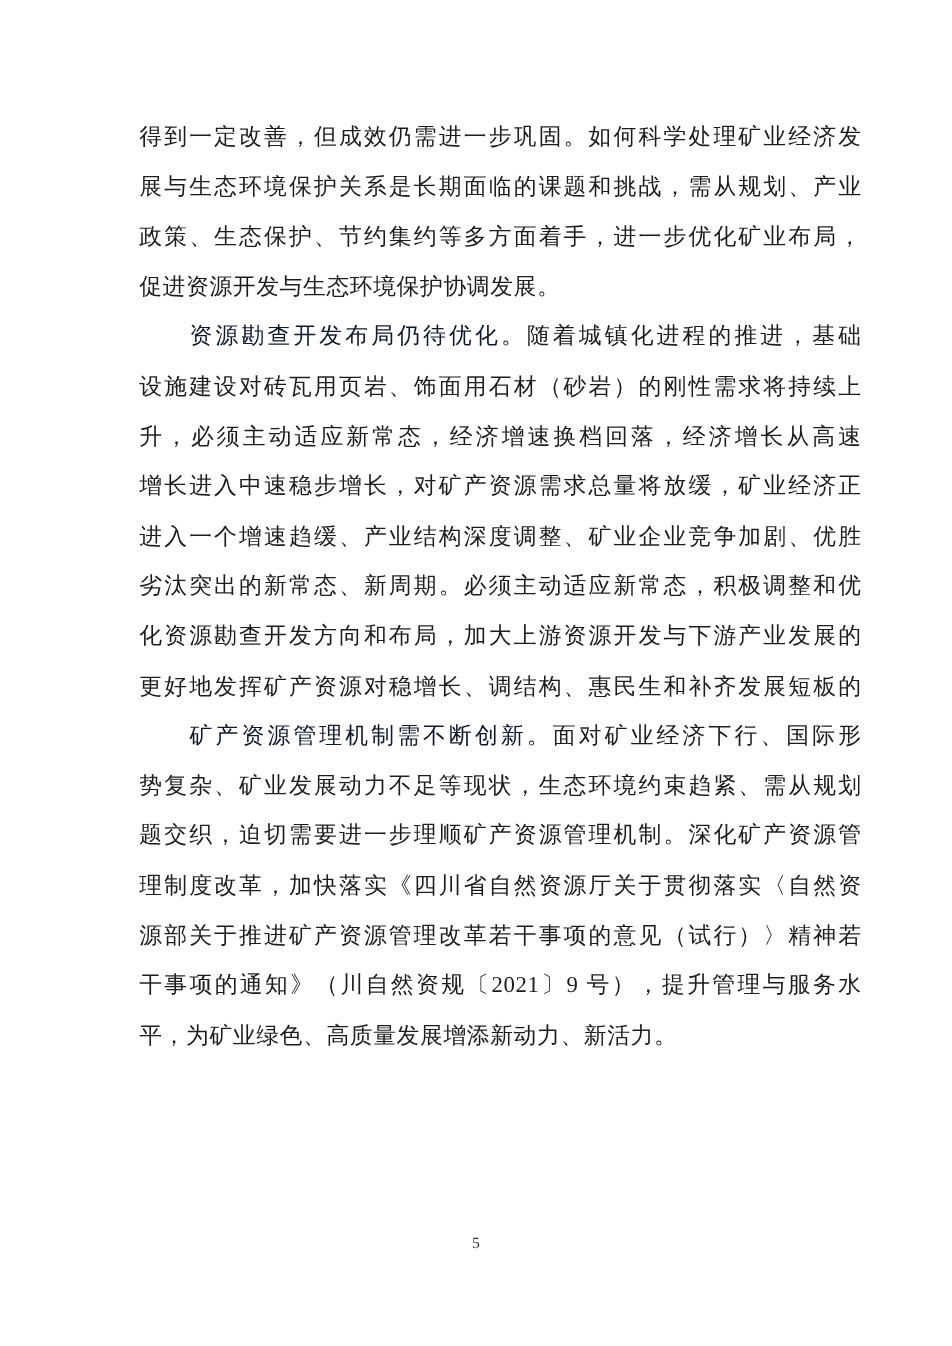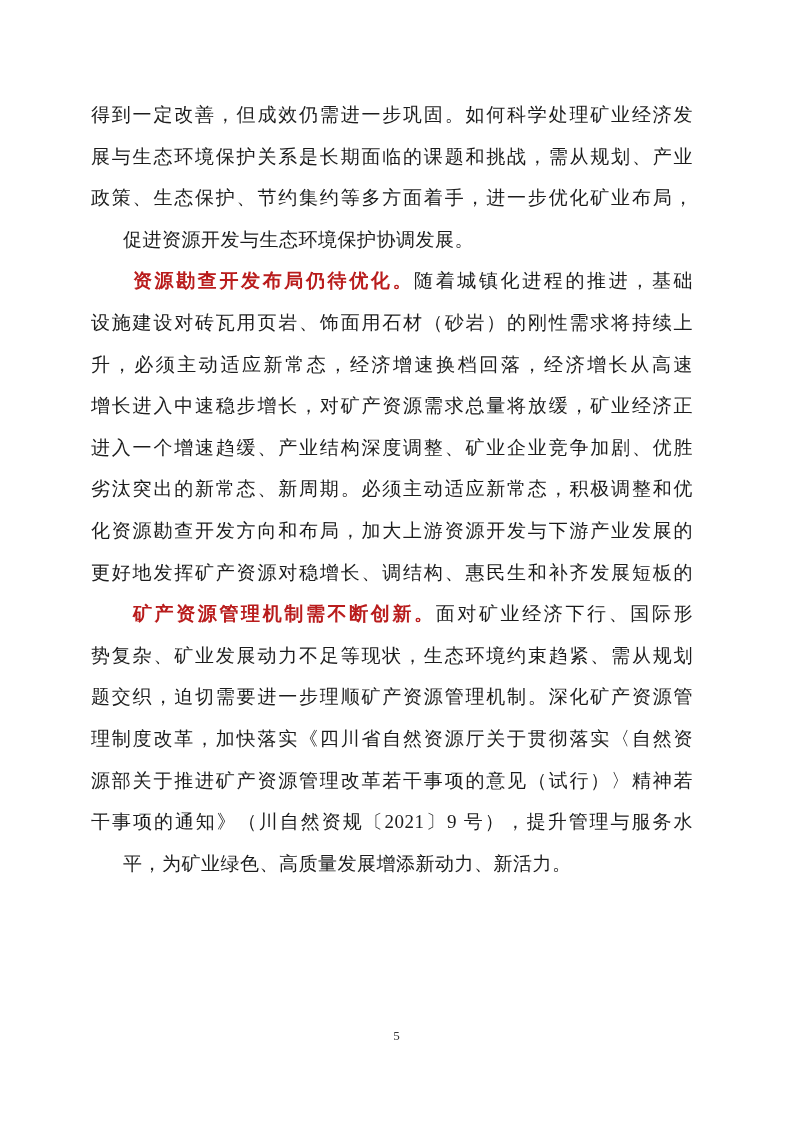--- a/index.html
+++ b/index.html
@@ -14,49 +14,48 @@
     font-family: "Liberation Serif", "DejaVu Serif", serif;
   }
   .page {
     position: relative;
     width: 793px;
     height: 1122px;
     background: #ffffff;
   }
   .text-block {
     position: absolute;
-    left: 91px;
+    left: 116px;
     top: 94px;
     width: 602px;
     color: #1c1c1c;
   }
   .line {
     font-size: 19px;
     line-height: 41.6px;
     height: 41.6px;
     white-space: nowrap;
     letter-spacing: 0.5px;
   }
   .line.just {
     white-space: normal;
     text-align: justify;
     text-align-last: justify;
     text-justify: inter-character;
   }
   .line.last {
     text-align: left;
     text-align-last: left;
-    margin-left: 32px;
   }
   .line.indent {
     padding-left: 42px;
   }
   .line b {
-    font-weight: bold;
-    color: #b91c1c;
+    font-weight: normal;
+    color: #0f172a;
   }
   .page-footer {
     position: absolute;
     left: 0;
     right: 0;
     top: 1028px;
     text-align: center;
     font-size: 13px;
     color: #333333;
     font-family: "Liberation Serif", "DejaVu Serif", serif;

